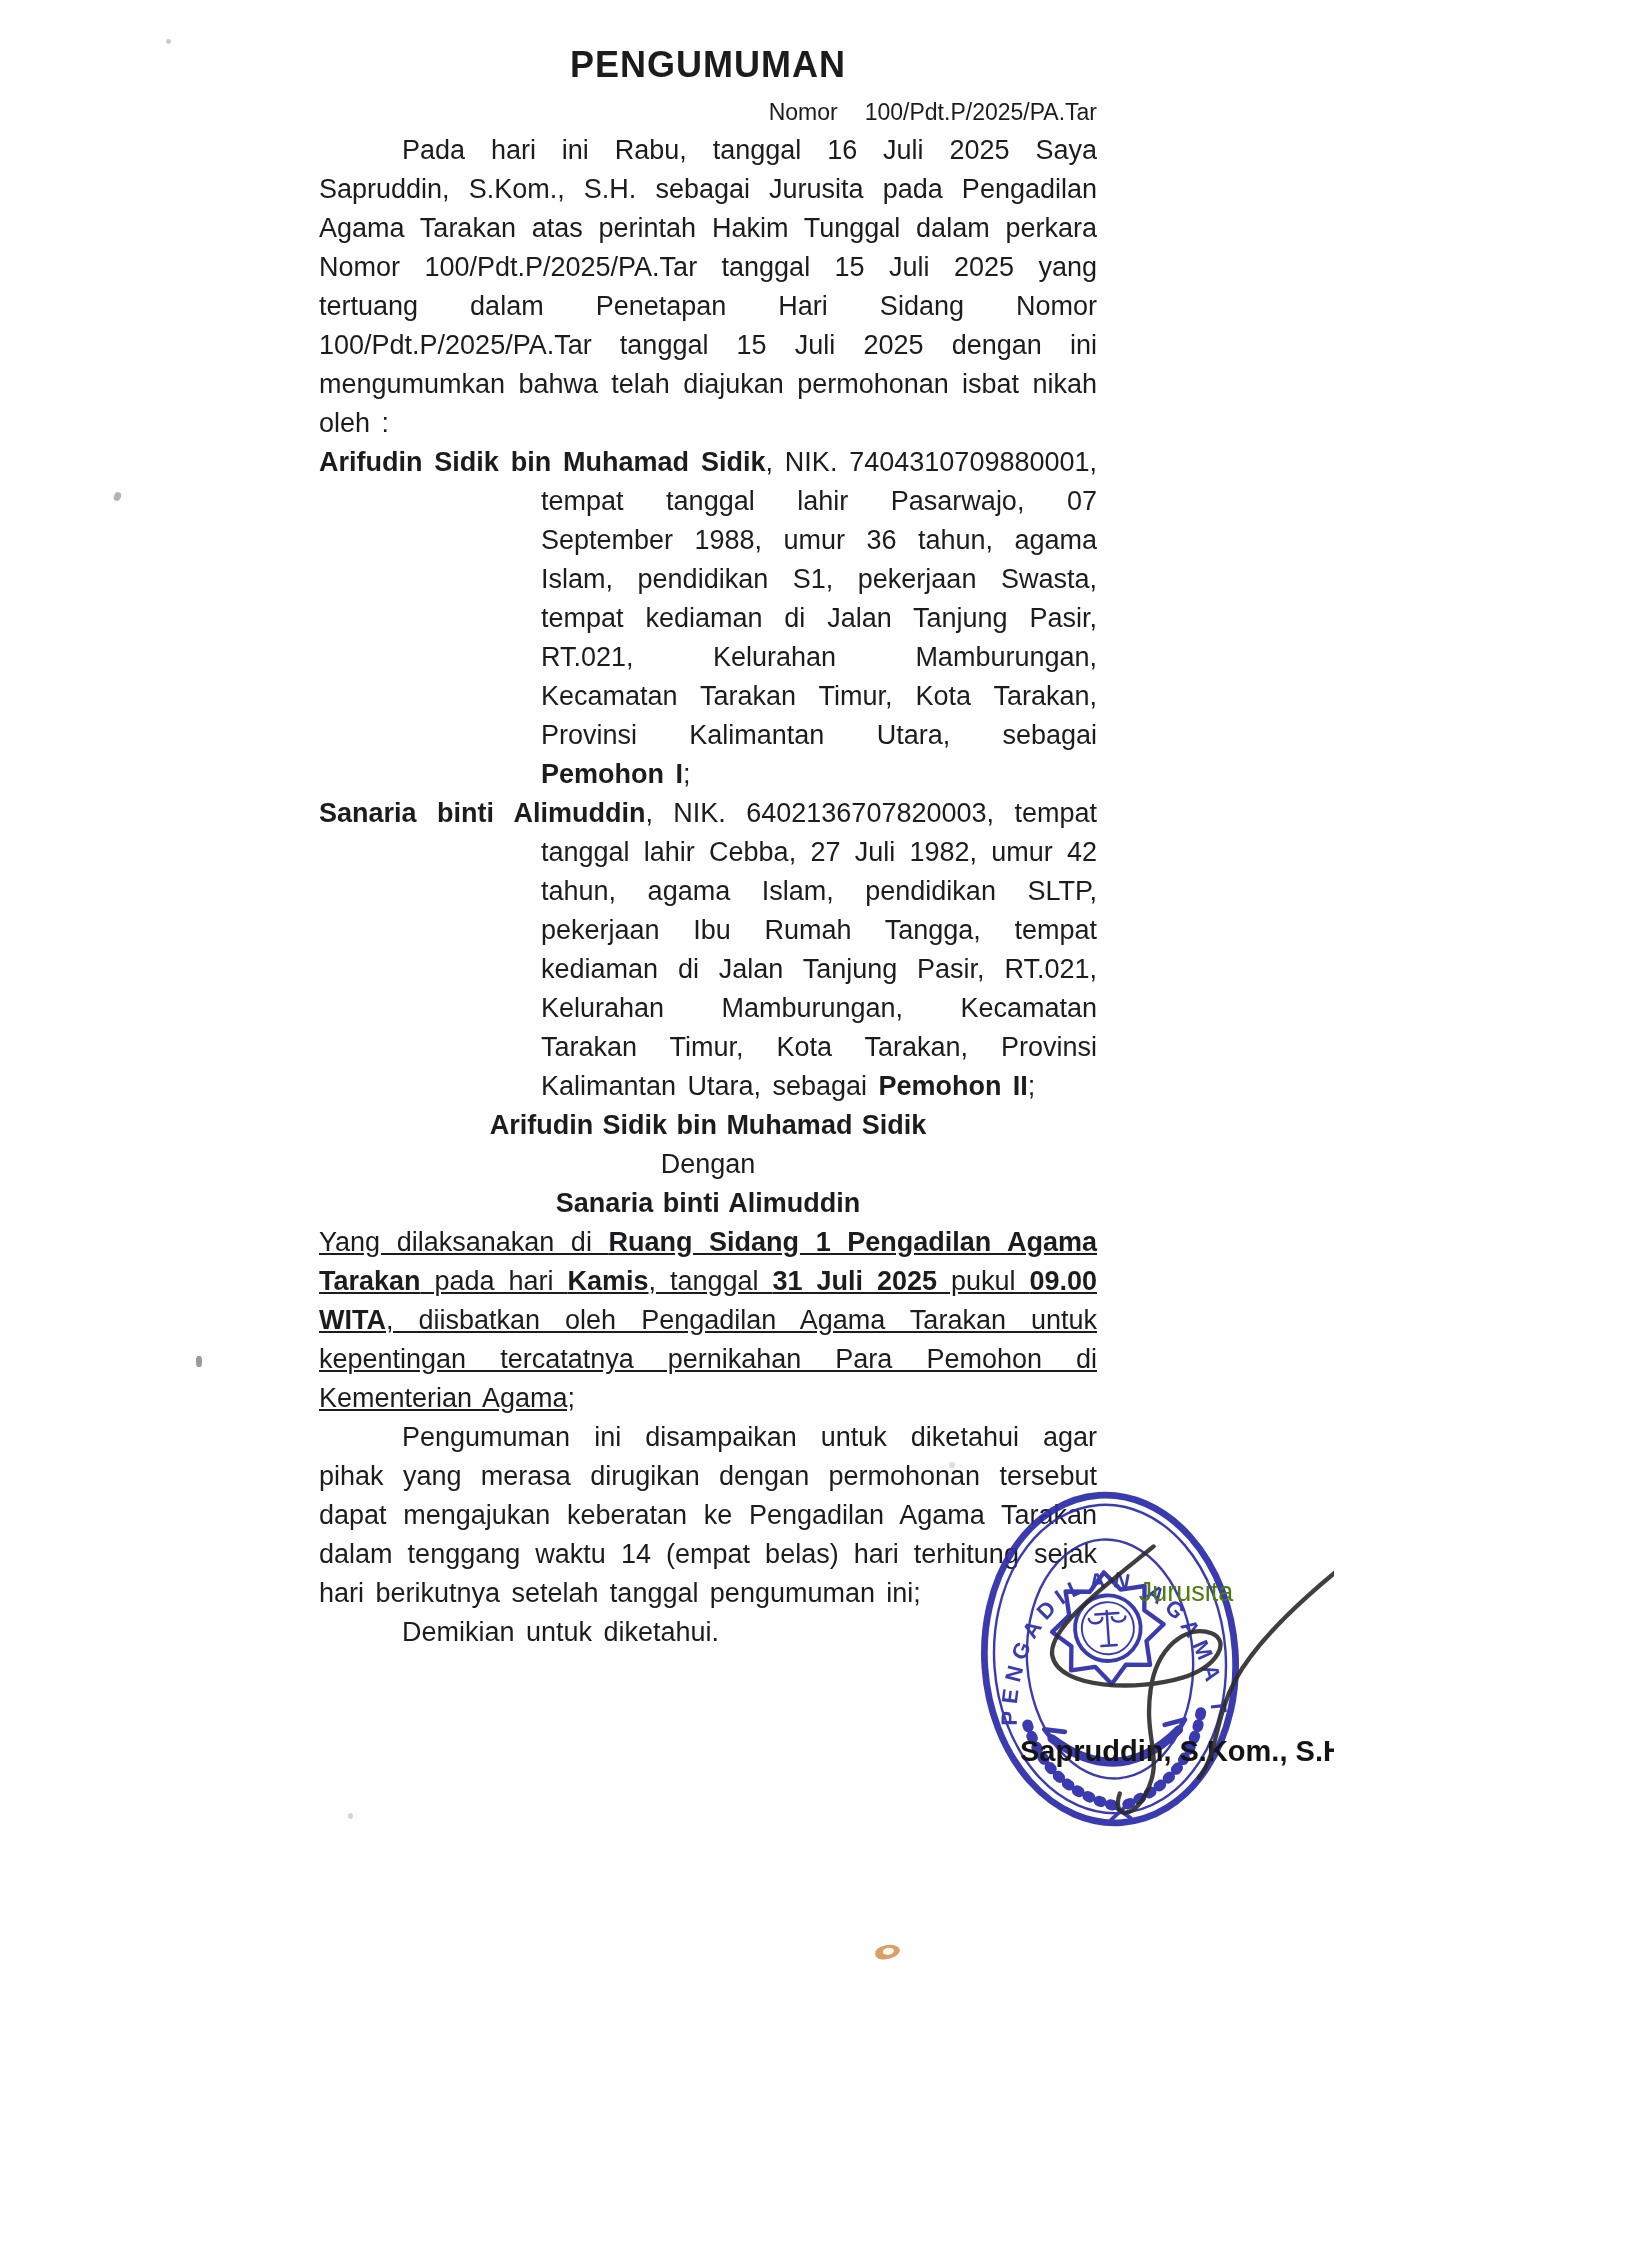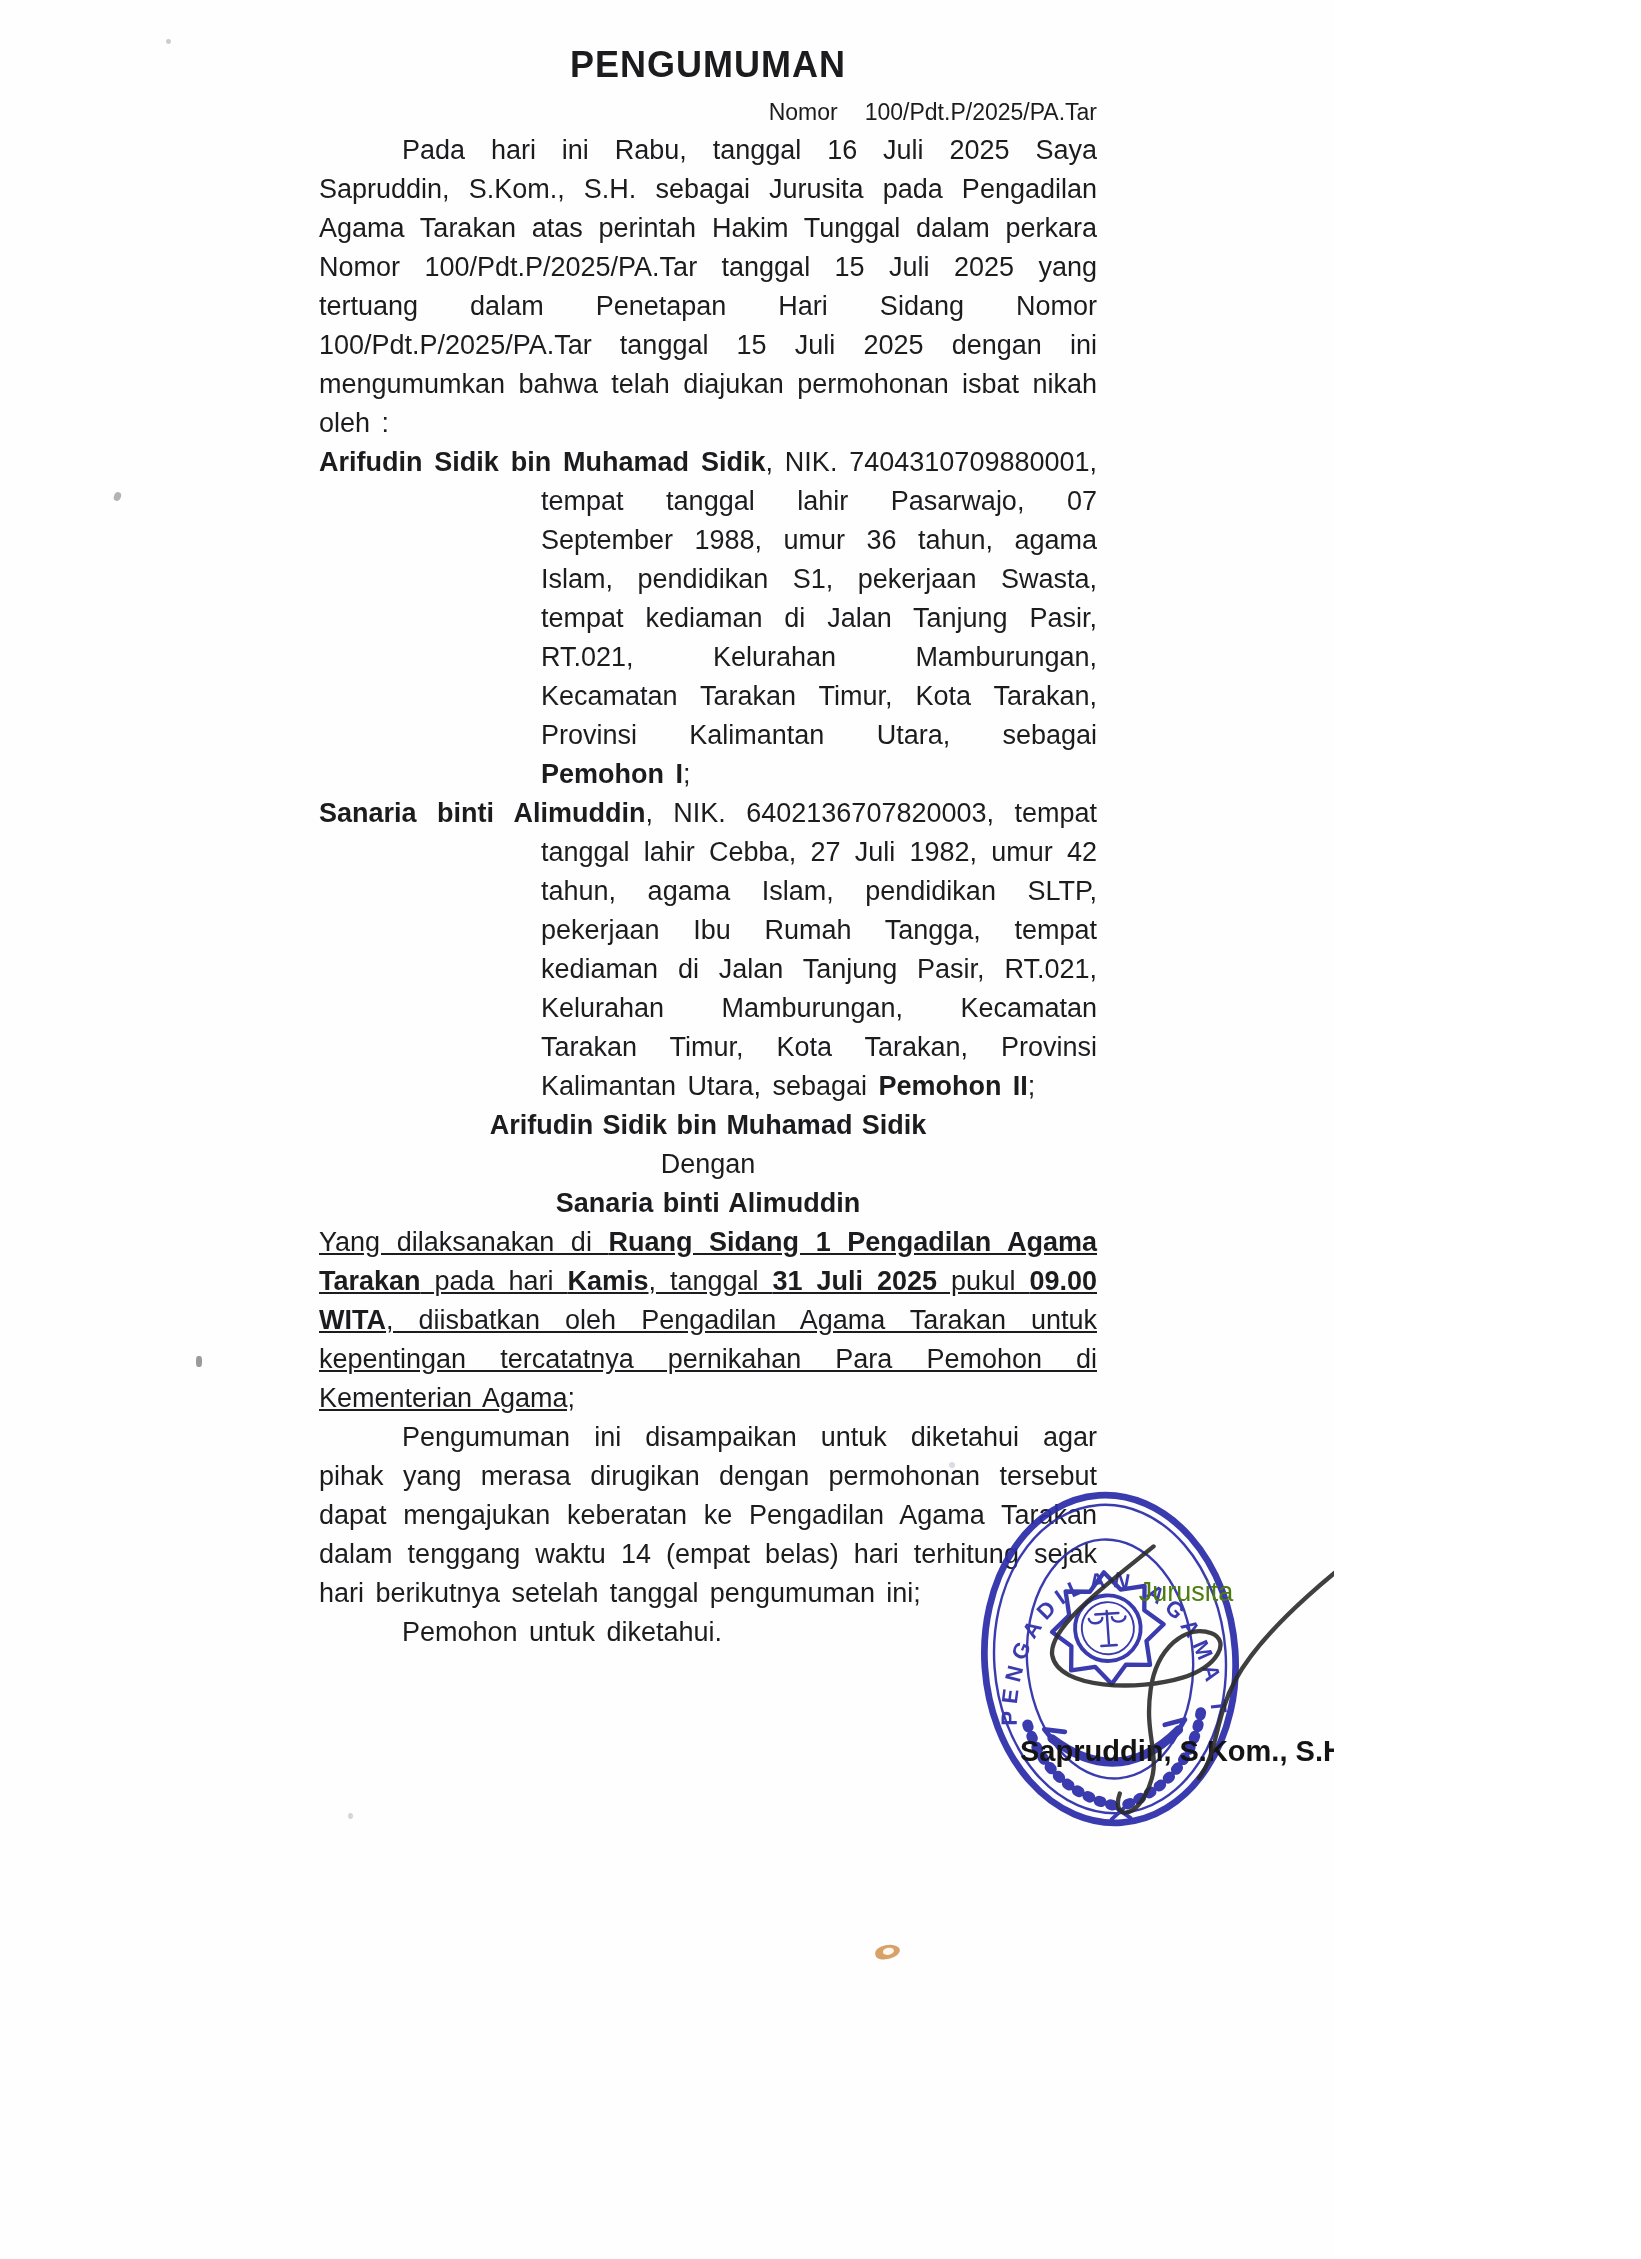--- a/index.html
+++ b/index.html
@@ -126,21 +126,21 @@
     <p class="center-line mt-name"><b>Arifudin Sidik bin Muhamad Sidik</b></p>
 
     <p class="center-line mt-mid">Dengan</p>
 
     <p class="center-line mt-mid"><b>Sanaria binti Alimuddin</b></p>
 
     <p class="body mt-hear"><span>Yang dilaksanakan di </span><b>Ruang Sidang 1 Pengadilan Agama Tarakan</b><span> pada hari </span><b>Kamis</b><span>, tanggal </span><b>31 Juli 2025</b><span> pukul </span><b>09.00 WITA</b><span>, diisbatkan oleh Pengadilan Agama Tarakan untuk kepentingan tercatatnya pernikahan Para Pemohon di Kementerian Agama;</span></p>
 
     <p class="body first-indent mt-obj">Pengumuman ini disampaikan untuk diketahui agar pihak yang merasa dirugikan dengan permohonan tersebut dapat mengajukan keberatan ke Pengadilan Agama Tarakan dalam tenggang waktu 14 (empat belas) hari terhitung sejak hari berikutnya setelah tanggal pengumuman ini;</p>
 
-    <p class="body first-indent mt-close">Pemohon untuk diketahui.</p>
+    <p class="body first-indent mt-close">Demikian untuk diketahui.</p>
   </div>
 
   <svg class="stamp-svg" width="328" height="386" viewBox="0 0 340 400">
     <defs>
       <path id="stampArc" d="M 69,266 A 101,140 0 1 1 271,266" fill="none"></path>
     </defs>
     <g stroke="currentColor" fill="none" stroke-linecap="round" stroke-linejoin="round" transform="rotate(-4 170 200)" color="#2d2dab">
       <ellipse cx="170" cy="200" rx="130" ry="170" stroke-width="7"></ellipse>
       <ellipse cx="170" cy="200" rx="120" ry="160" stroke-width="2.5"></ellipse>
       <ellipse cx="170" cy="200" rx="86" ry="124" stroke-width="2.5"></ellipse>

